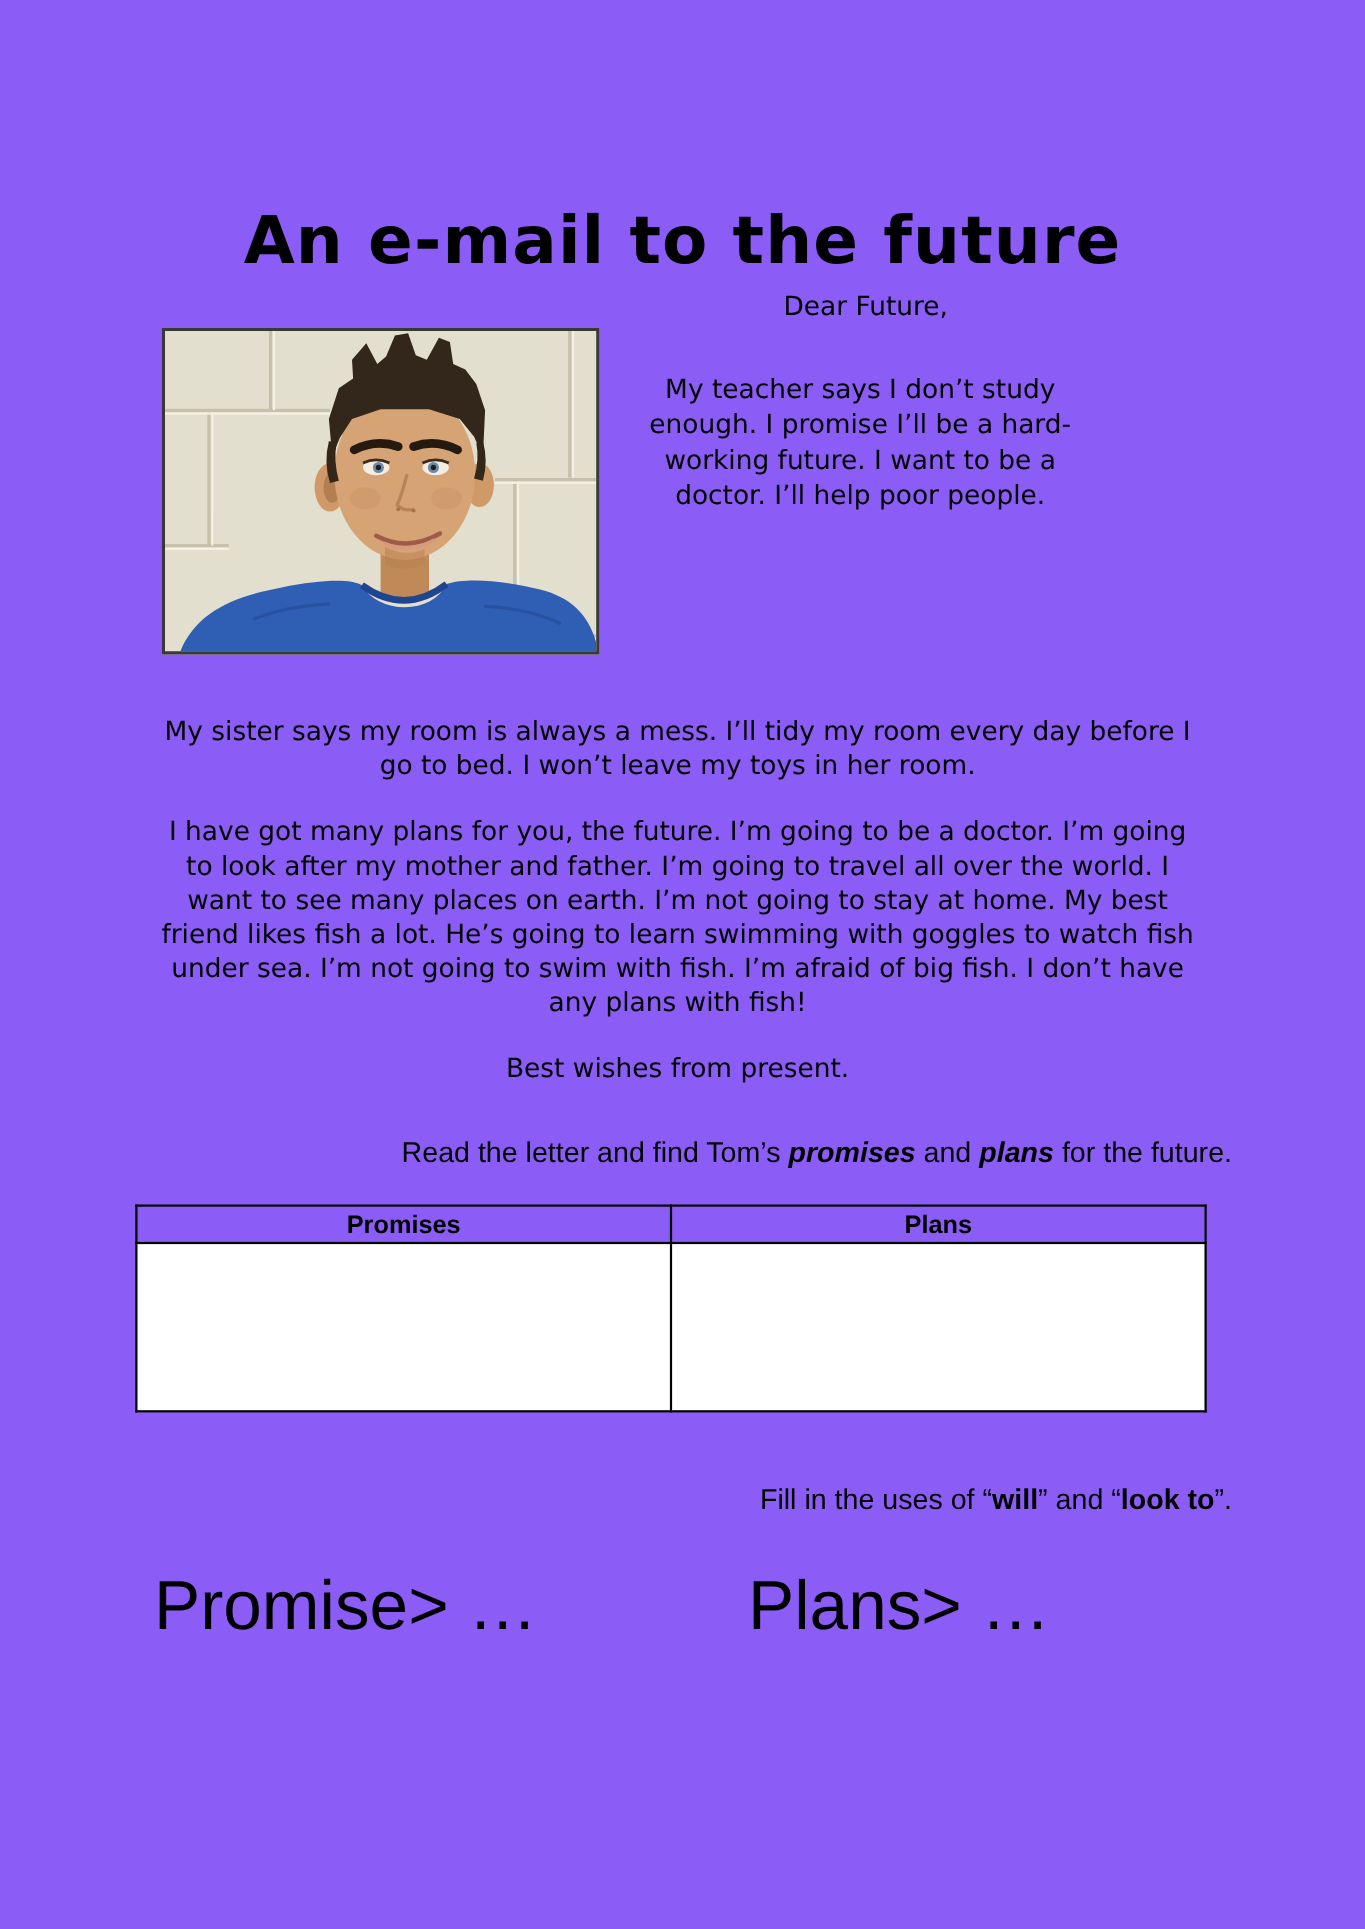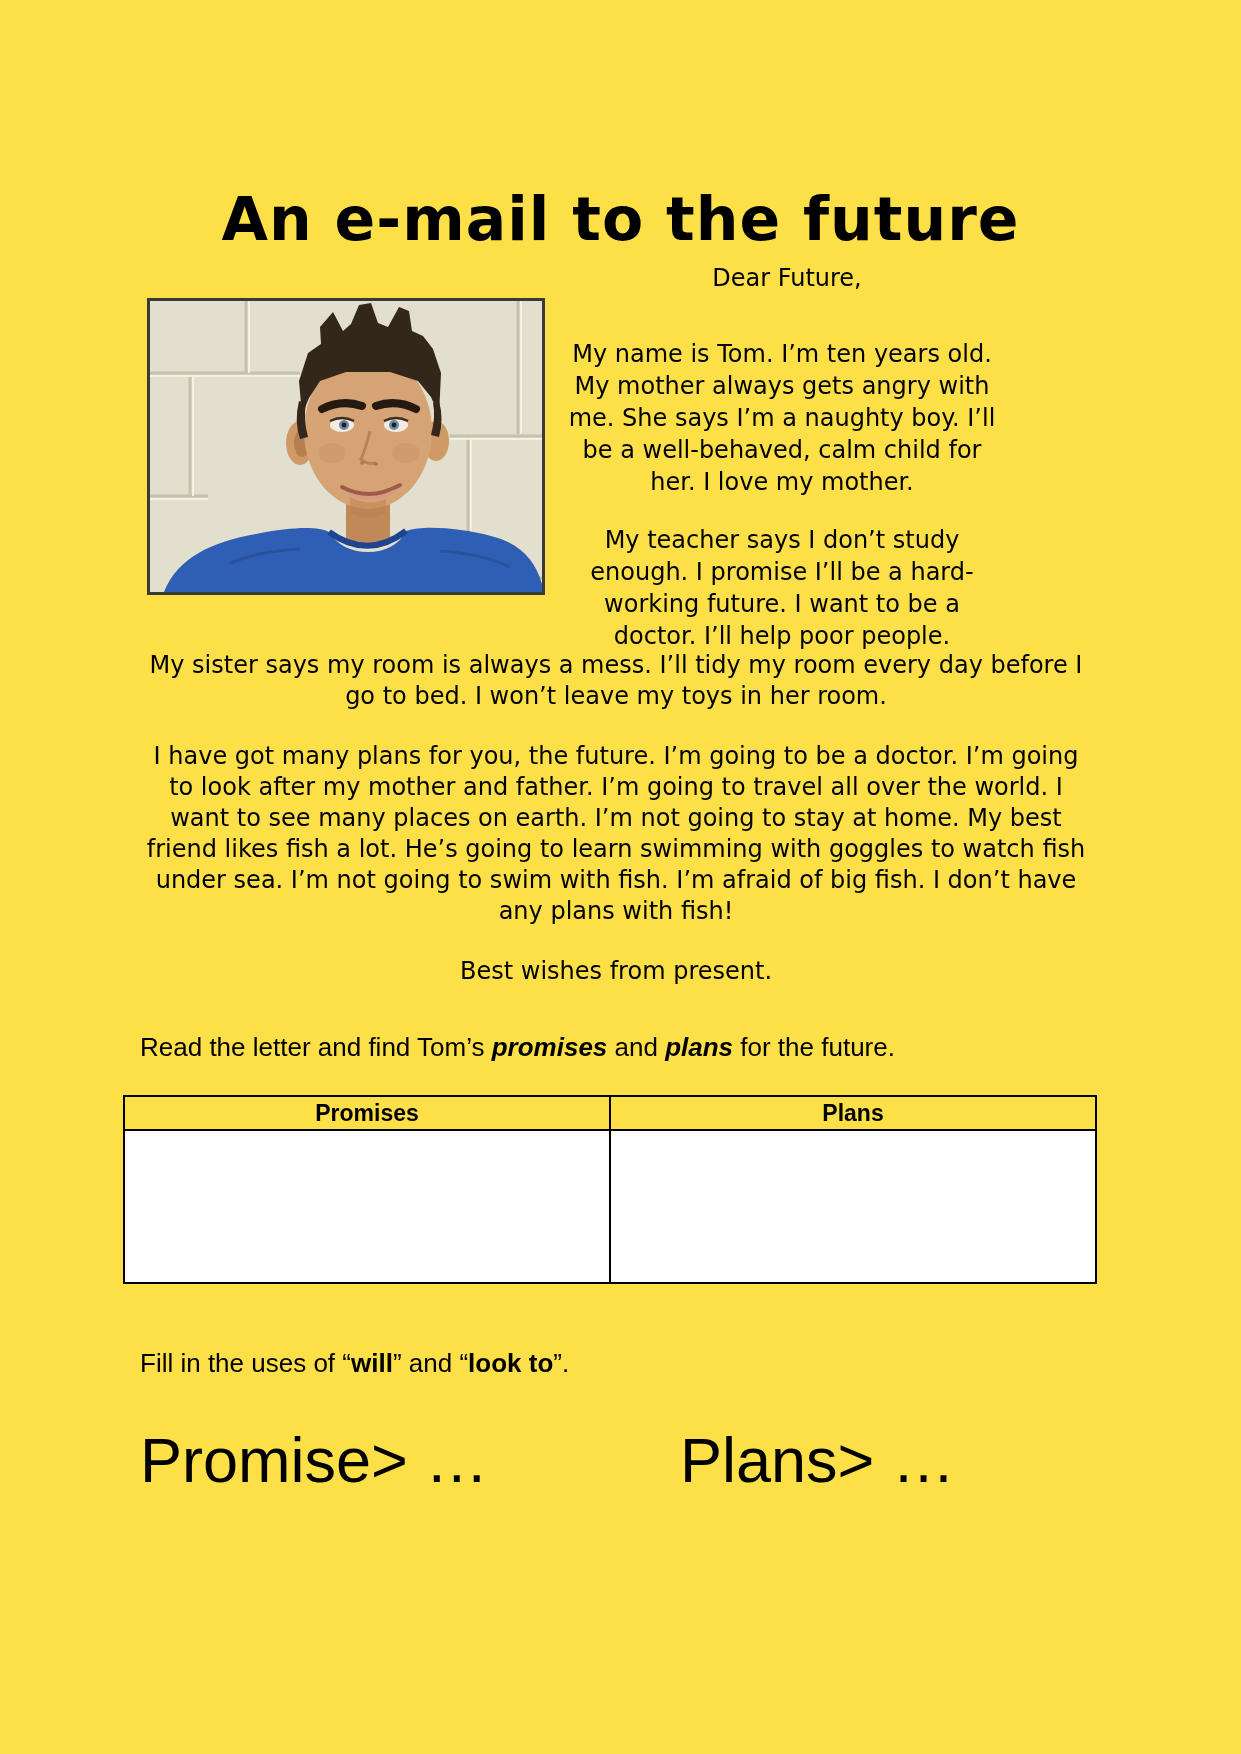--- a/index.html
+++ b/index.html
@@ -1,19 +1,19 @@
 <!DOCTYPE html>
 <html><head>
 <meta charset="utf-8">
 <style>
   html,body{margin:0;padding:0;background:#ffffff;}
   #page{
     position:relative;
     width:1241px;height:1754px;
-    background:#fde047;
+    background:#8b5cf6;
     font-family:"Liberation Sans",sans-serif;
     color:#000;
     overflow:hidden;
     text-decoration:underline;
   }
   
   #title{
     position:absolute;top:146px;left:0;width:1241px;
     text-align:center;
     font-family:"DejaVu Sans",sans-serif;
@@ -43,21 +43,21 @@
   #letter-body{
     position:absolute;left:140px;top:650px;width:952px;
     line-height:31px;
   }
   #letter-body p{margin:0 0 29px 0;}
   #letter-body .closing{}
   
   .task-line{
     position:absolute;left:140px;
     font-family:"Liberation Sans",sans-serif;
-    font-size:26px;line-height:30px;
+    font-size:26px;line-height:30px;text-align:right;
   }
   .task-line .b{font-weight:bold;}
   .task-line .bi{font-weight:bold;font-style:italic;}
   #task1{top:1032px;width:980px;}
   #task2{top:1348px;width:980px;}
   #task3{top:1518px;width:980px;}
   
   #promise-table{
     position:absolute;left:123px;top:1095px;
     width:974px;height:187px;
@@ -155,21 +155,20 @@
       <circle cx="212" cy="162" r="1.8" fill="#a9744a"></circle>
       <circle cx="226" cy="163" r="1.8" fill="#a9744a"></circle>
 
       <path d="M192 186 Q220 201 250 184" stroke="#a05a48" stroke-width="4" stroke-linecap="round" fill="none"></path>
       <path d="M200 193 Q222 203 244 190" stroke="#d79884" stroke-width="3" stroke-linecap="round" fill="none" opacity="0.85"></path>
     </svg>
   </div>
 
   <div id="letter-col" class="comic">
     <p class="salutation">Dear Future,</p>
-    <p>My name is Tom. I’m ten years old. My mother always gets angry with me. She says I’m a naughty boy. I’ll be a well-behaved, calm child for her. I love my mother.</p>
     <p>My teacher says I don’t study enough. I promise I’ll be a hard-working future. I want to be a doctor. I’ll help poor people.</p>
   </div>
 
   <div id="letter-body" class="comic">
     <p>My sister says my room is always a mess. I’ll tidy my room every day before I go to bed. I won’t leave my toys in her room.</p>
     <p>I have got many plans for you, the future. I’m going to be a doctor. I’m going to look after my mother and father. I’m going to travel all over the world. I want to see many places on earth. I’m not going to stay at home. My best friend likes fish a lot. He’s going to learn swimming with goggles to watch fish under sea. I’m not going to swim with fish. I’m afraid of big fish. I don’t have any plans with fish!</p>
     <p class="closing">Best wishes from present.</p>
   </div>
 
   <div id="task1" class="task-line">

